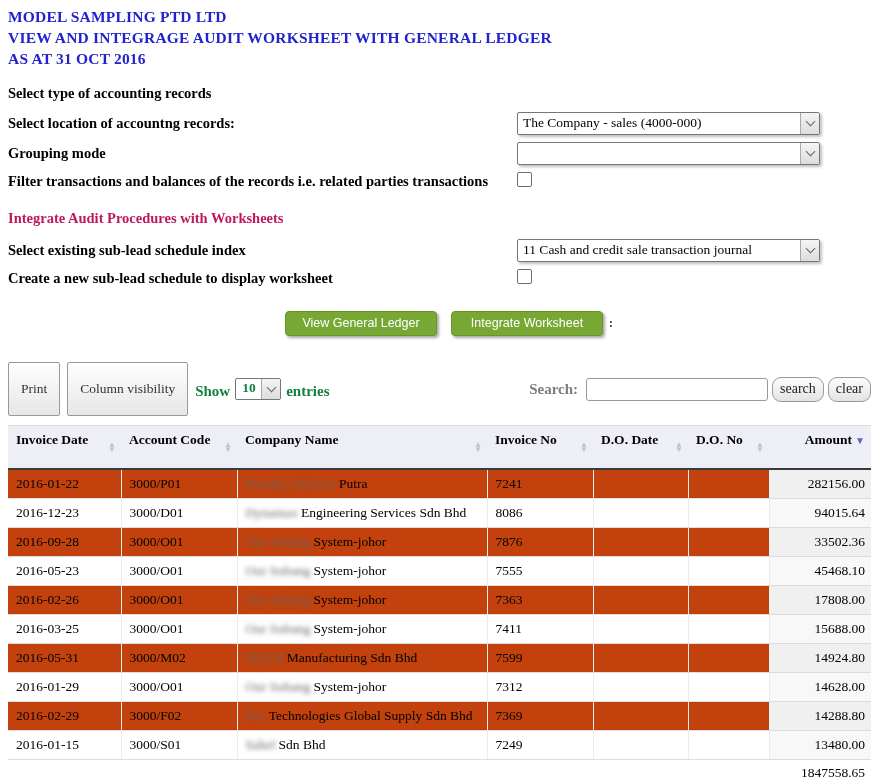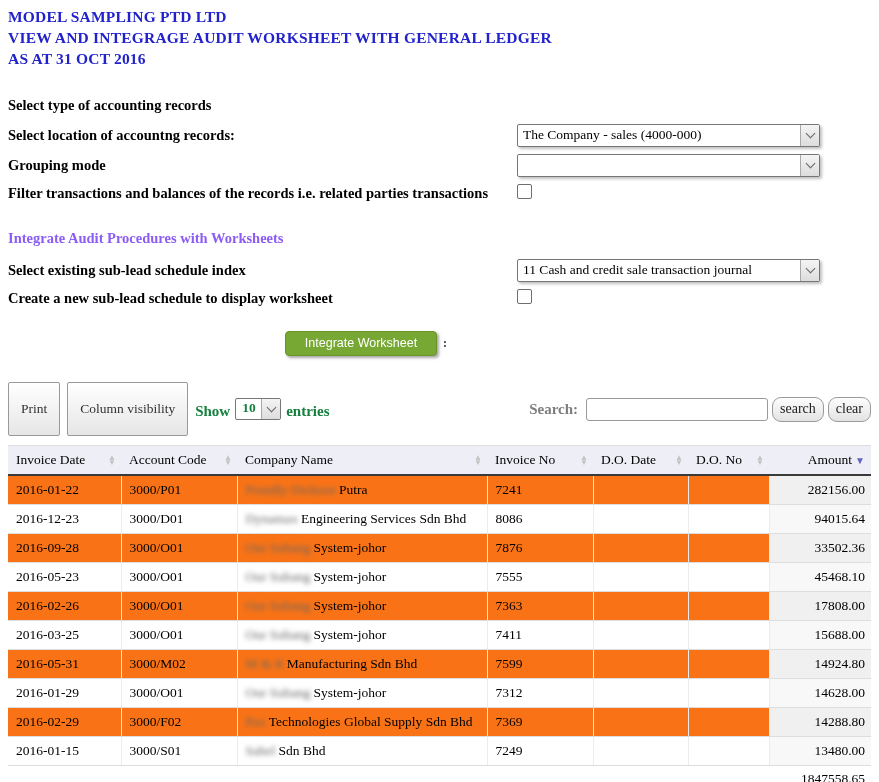--- a/index.html
+++ b/index.html
@@ -8,21 +8,21 @@
     width:879px; min-height:782px;
     font-family:"Liberation Serif","DejaVu Serif",serif;
     color:#000;
   }
   .page { padding:6px 8px 10px 8px; }
 
   
   .page-header { color:#2222CC; font-weight:bold; font-size:15.5px; line-height:21px; letter-spacing:.2px; }
 
   
-  .form-area { margin-top:21px;font-family:Liberation Serif, serif; }
+  .form-area { margin-top:9px;font-family:Liberation Serif, serif; }
   .form-row { display:flex; align-items:center; min-height:30px; }
   .form-row.cb-row { min-height:26px; }
   .form-label { flex:0 0 509px; font-weight:bold; font-size:14.5px; }
   .control-slot { width:303px; }
 
   .fake-select {
     display:flex; align-items:stretch; width:303px; height:23px;
     background:#fff; border:1px solid #767676; border-radius:2px;
     box-shadow:2px 2px 3px rgba(0,0,0,0.25);
     font-size:13.5px; cursor:default; overflow:hidden;
@@ -34,21 +34,21 @@
     display:flex; align-items:center; justify-content:center;
     color:#555; font-size:9px;
   }
   .chev { width:7px; height:7px; border-right:1.5px solid #666; border-bottom:1.5px solid #666; transform:rotate(45deg); margin-top:-3px; }
 
   .checkbox {
     width:15px; height:15px; border:1px solid #6e6e6e; border-radius:2px;
     background:#fff; display:inline-block; cursor:pointer;
   }
 
-  .section-heading { margin-top:24px; color:#8b5cf6; font-weight:bold; font-size:14.5px; }
+  .section-heading { margin-top:16px; color:#be185d; font-weight:bold; font-size:14.5px; }
   .form-area-2 { margin-top:8px; }
 
   
   .action-row { margin:20px 0 0 277px; display:flex; align-items:center; }
   .green-btn {
     min-width:152px; padding:4px 10px 5px; margin-right:14px;
     background:#77A833; border:1px solid #6a9427; border-radius:4px;
     color:#fff; font-family:"Liberation Sans","DejaVu Sans",sans-serif;
     font-size:12.5px; text-align:center; cursor:pointer;
     box-shadow:2px 2px 3px rgba(0,0,0,0.35);
@@ -73,36 +73,36 @@
   }
   .mini-btn {
     background:linear-gradient(#fdfdfd,#e3e3e3); border:1px solid #9a9a9a; border-radius:9px;
     padding:3px 7px 4px; font-size:14px; color:#222; cursor:pointer; margin-left:4px;
     font-family:"Liberation Serif","DejaVu Serif",serif;
   }
 
   
   table.ledger { margin-top:9px; width:100%; border-collapse:collapse; font-size:13.5px; table-layout:fixed; }
   .ledger thead th {
-    background:#EDEEF6; font-weight:normal; text-align:left;
-    padding:6px 18px 6px 8px; position:relative;
+    background:#EDEEF6; font-weight:bold; text-align:left;
+    padding:6px 18px 20px 8px; position:relative;
     border-top:1px solid #ddd; border-bottom:2px solid #3a3a3a;
     white-space:nowrap; cursor:pointer;
   }
   .ledger thead th.amount-th { text-align:right; padding-right:6px; }
   .sort-both { position:absolute; right:5px; top:50%; transform:translateY(-50%); display:flex; flex-direction:column; line-height:5px; }
   .sort-both i { font-style:normal; color:#c3c3c3; font-size:8px; }
   .sort-desc-arrow { color:#6165BD; font-size:10px; font-style:normal; margin-left:3px; }
 
   .ledger tbody td {
     padding:6px 8px; border-bottom:1px solid #ddd; border-right:1px solid #ececec;
     white-space:nowrap; overflow:hidden;
   }
   .ledger tbody td:last-child { border-right:none; }
-  .ledger tbody tr.odd td { background:#f97316; }
+  .ledger tbody tr.odd td { background:#c2410c; }
   .ledger tbody tr.even td { background:#fff; }
   .ledger tbody tr.odd td.amount-cell { background:#f0f0f0; }
   .ledger tbody tr.even td.amount-cell { background:#f8f8f8; }
   .amount-cell { text-align:right; padding-right:6px !important; }
 
   .redacted { filter:blur(2.6px); color:#666; }
   .company-visible { margin-left:3px; }
 
   .ledger tfoot td { padding:5px 6px; }
   .total-cell {
@@ -171,20 +171,21 @@
     </div>
     <div class="form-row cb-row">
       <div class="form-label">Create a new sub-lead schedule to display worksheet</div>
       <div class="control-slot">
         <span class="checkbox"></span>
       </div>
     </div>
   </div>
 
   <div class="action-row">
+    <button class="green-btn">View General Ledger</button>
     <button class="green-btn">Integrate Worksheet</button>
     <span class="stray-colon">:</span>
   </div>
 
   <div class="toolbar">
     <button class="dt-btn">Print</button>
     <button class="dt-btn">Column visibility</button>
     <div class="show-group">
       <span>Show</span>
       <span class="fake-select len-select">

